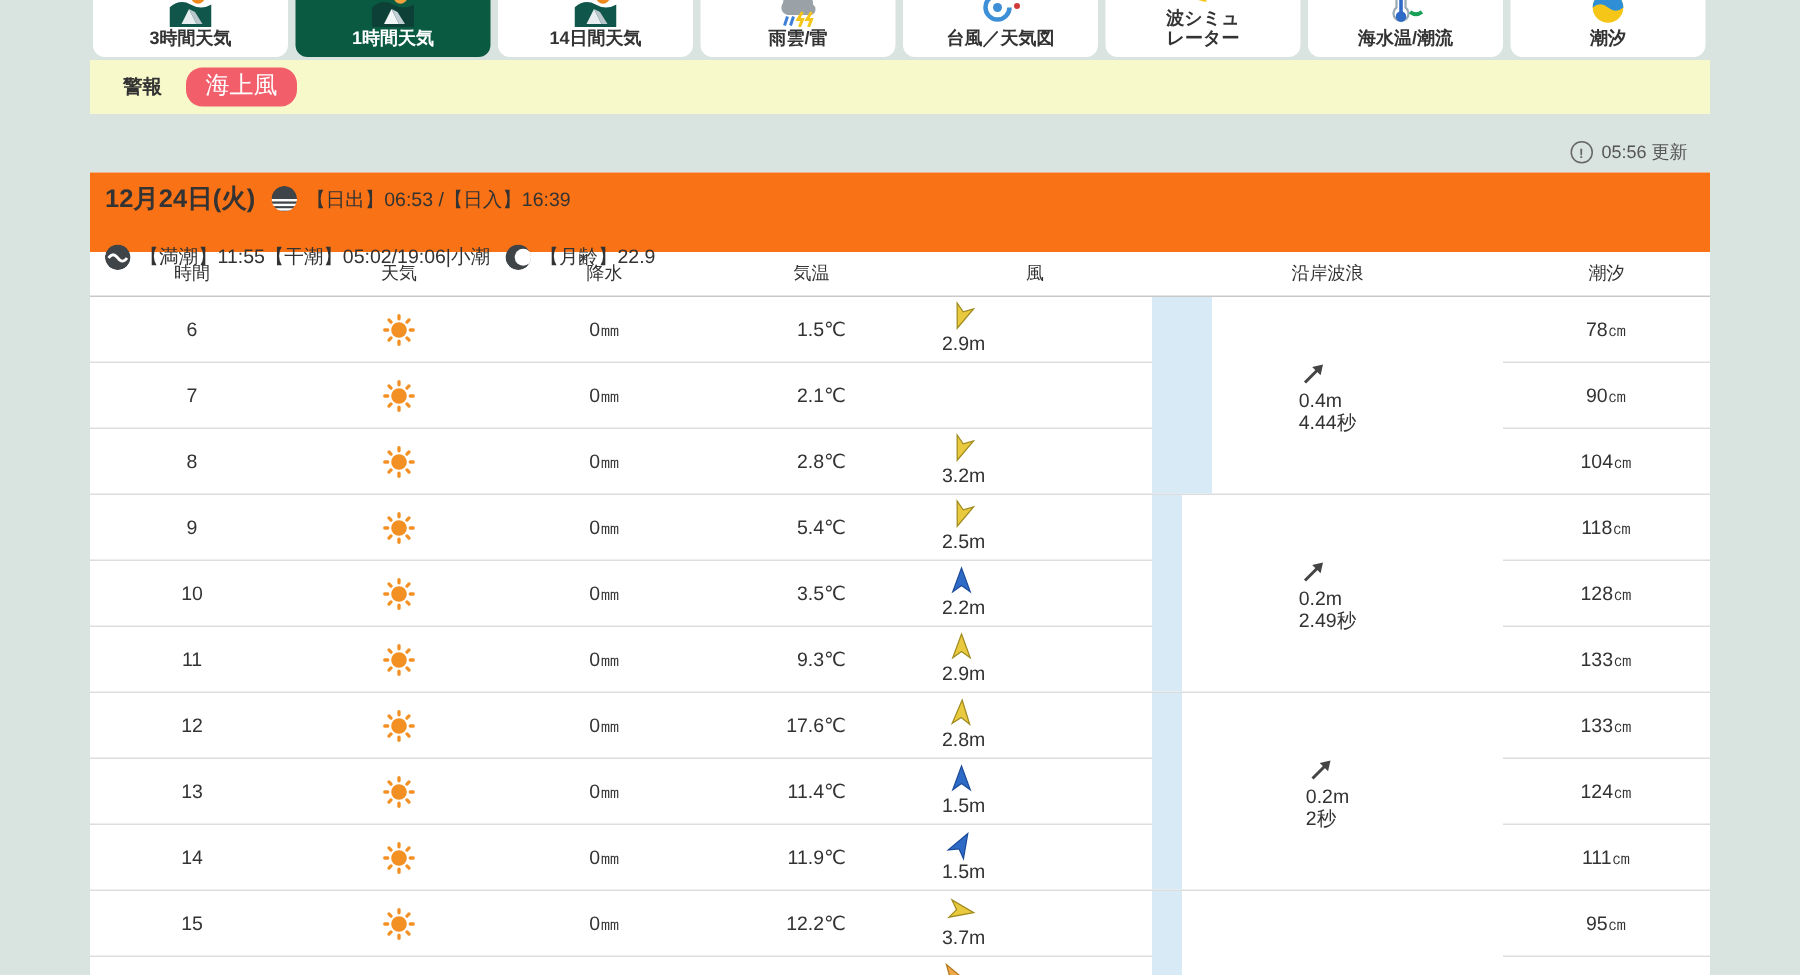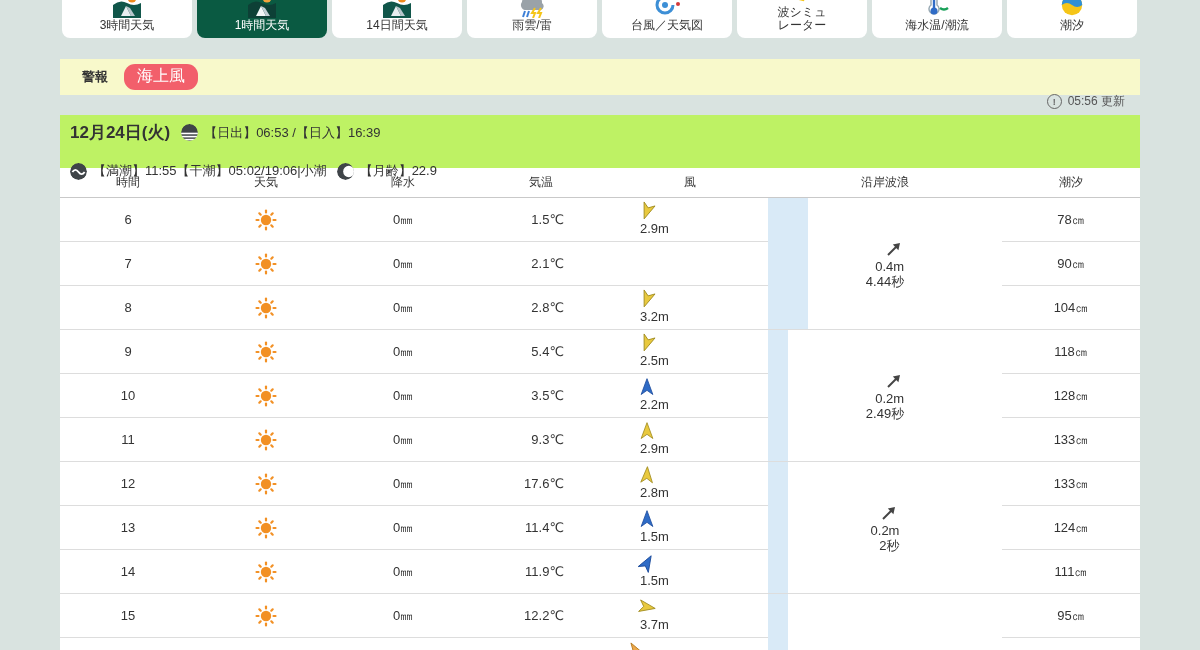--- a/index.html
+++ b/index.html
@@ -9,61 +9,61 @@
     font-family:"Liberation Sans","DejaVu Sans",sans-serif;
   }
   
   .tabbar{position:absolute;left:62px;top:-14px;display:flex;gap:5px}
   .tab{
     width:130px;height:52px;background:#fff;border-radius:8px;
     display:flex;flex-direction:column;align-items:center;justify-content:flex-end;
     padding-bottom:6px;box-sizing:border-box;cursor:pointer;overflow:hidden;
   }
   .tab .ticon{height:26px;display:flex;align-items:flex-end}
-  .tab .tlabel{font-size:12px;font-weight:normal;line-height:13px;text-align:center;margin-top:1px}
+  .tab .tlabel{font-size:12px;font-weight:bold;line-height:13px;text-align:center;margin-top:1px}
   .tab.selected{background:#0a5a42;color:#fff}
   .tab .tlabel.wrap2{width:52px}
   
   .warnbar{
-    position:absolute;left:60px;top:59px;width:1080px;height:36px;background:#f8f9cb;
+    position:absolute;left:60px;top:40px;width:1080px;height:36px;background:#f8f9cb;
     display:flex;align-items:center;box-sizing:border-box;padding-left:22px;
   }
   .warn-label{font-size:13px;font-weight:bold}
   .warn-badge{margin-left:16px;background:#f25f6b;color:#fff;font-size:16px;
     padding:2px 13px 3px;border-radius:11px;cursor:pointer}
   
   .updateline{position:absolute;top:93px;right:75px;font-size:12px;color:#555;
     display:flex;align-items:center;gap:6px}
   .info-icon{width:13px;height:13px;border:1.4px solid #666;border-radius:50%;
     display:flex;align-items:center;justify-content:center;font-size:9px;font-weight:bold;color:#666}
   
   .card{position:absolute;left:60px;top:115px;width:1080px;height:600px;background:#fff}
-  .datehead{background:#bef264;height:53px;box-sizing:border-box;padding:6px 6px 0 10px}
+  .datehead{background:#f97316;height:53px;box-sizing:border-box;padding:6px 6px 0 10px}
   .dh1,.dh2{display:flex;align-items:center;gap:6px;font-size:13px}
   .dh2{margin-top:18px}
   .dh-date{font-size:17px;font-weight:bold;margin-right:5px}
   .cic{border-radius:50%;flex:0 0 auto}
   
   .thead{display:grid;grid-template-columns:136px 140px 134px 142px 156px 234px 138px;
     height:29px;align-items:center;border-bottom:1px solid #c9c9c9;font-size:12px;text-align:center}
   .tbody{display:flex}
   .col-left{width:708px}
   .trow{height:44px;border-bottom:1px solid #ddd;display:grid;
     grid-template-columns:136px 140px 134px 142px 156px;box-sizing:border-box}
   .cell{display:flex;align-items:center;justify-content:center;font-size:13px}
   .cell.temp{justify-content:flex-end;padding-right:48px}
   .cell.wind{justify-content:flex-start;padding-left:14px;align-items:flex-start}
   .windblk{display:flex;flex-direction:column;align-items:center;padding-top:3px}
   .windblk svg{width:20px;height:20px}
-  .windspeed{font-size:13px;margin-left:14px}
+  .windspeed{font-size:13px;margin-left:2px}
   .col-wave{width:234px}
   .wgroup{height:132px;border-bottom:1px solid #ddd;position:relative;display:flex;
     flex-direction:column;align-items:center;justify-content:center;box-sizing:border-box}
   .wbar{position:absolute;left:0;top:0;bottom:0;background:#d9eaf7}
-  .wgcontent{position:relative;display:flex;flex-direction:column;align-items:flex-end}
+  .wgcontent{position:relative;display:flex;flex-direction:column;align-items:flex-start}
   .wh,.wp{font-size:13px;line-height:15px}
   .col-tide{width:138px}
   .tiderow{height:44px;border-bottom:1px solid #ddd;display:flex;align-items:center;
     justify-content:center;font-size:13px;box-sizing:border-box}
 </style>
 </head>
 <body>
 
 <div class="tabbar">
   <div class="tab">

